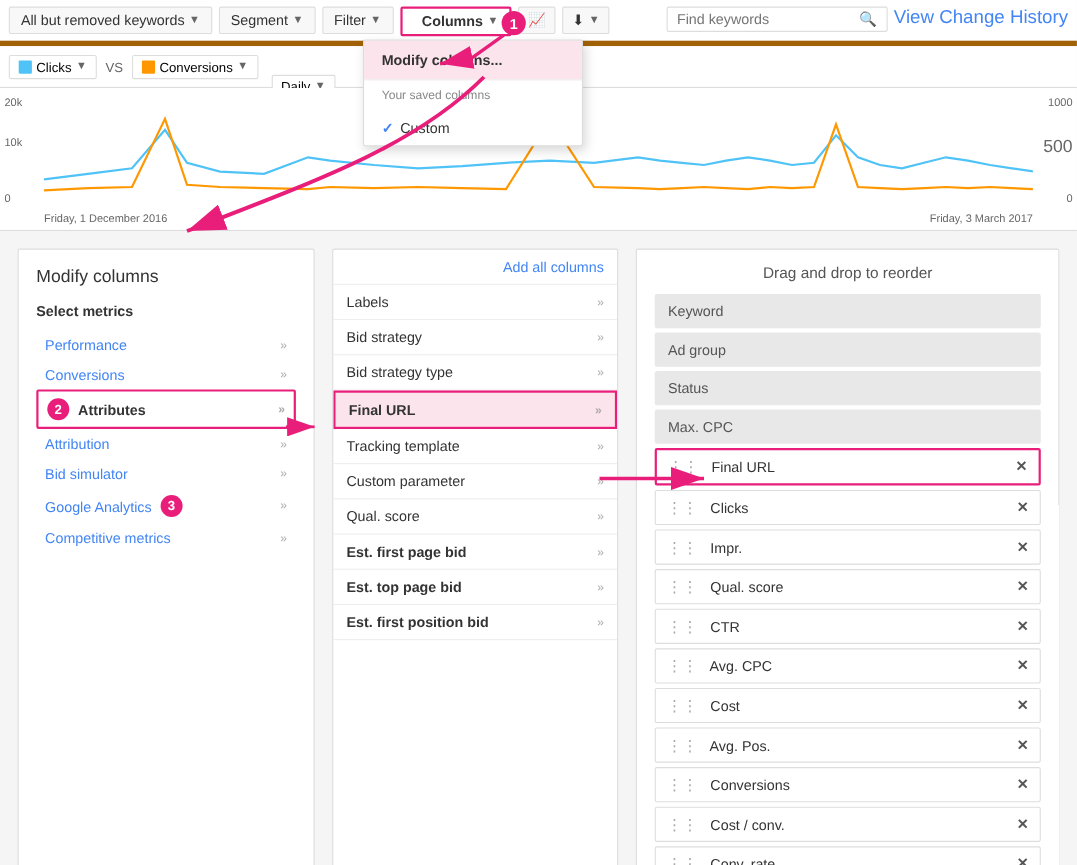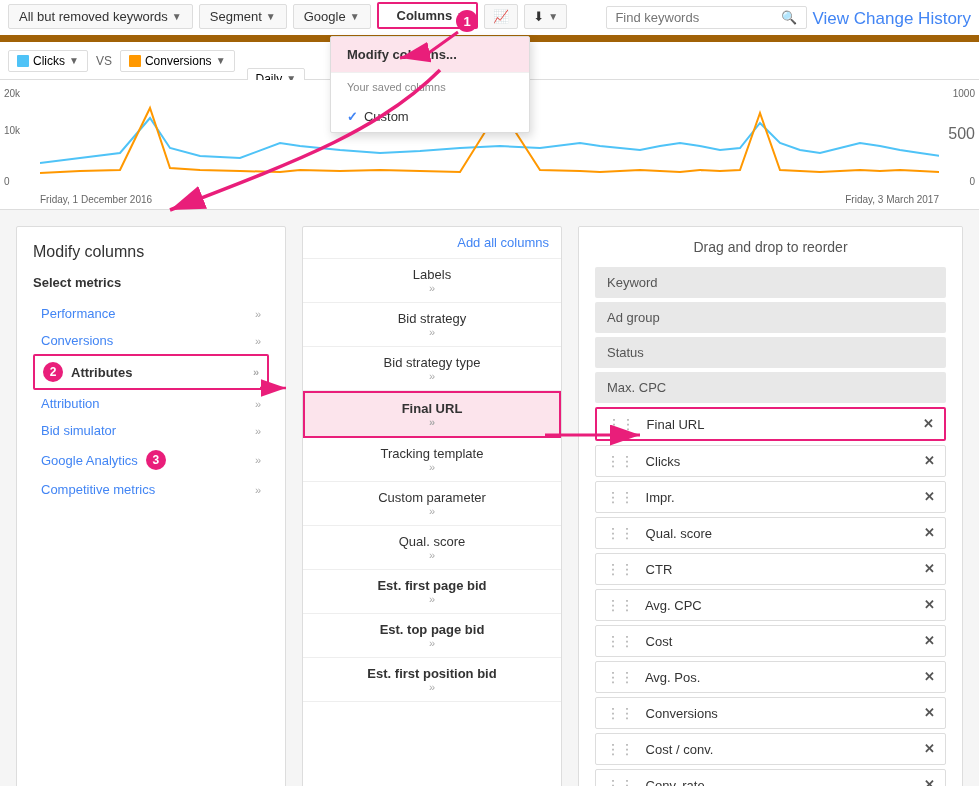--- a/index.html
+++ b/index.html
@@ -1,20 +1,20 @@
 <!DOCTYPE html>
 <html><head>
   <meta charset="utf-8">
   <style>
     * { box-sizing: border-box; margin: 0; padding: 0; }
     body { font-family: Arial, sans-serif; font-size: 13px; background: #f5f5f5; color: #333; width: 979px; min-height: 786px; overflow: hidden; }
 
     
     .toolbar {
-      display: flex; align-items: flex-end; background: #fff; border-bottom: 7px solid #a16207;
+      display: flex; align-items: flex-start; background: #fff; border-bottom: 5px solid #a16207;
       padding: 6px 8px; gap: 6px; height: 42px;
     }
     .toolbar-btn {
       display: flex; align-items: center; gap: 4px; padding: 4px 10px;
       border: 1px solid #ddd; border-radius: 2px; background: #f8f8f8;
       cursor: pointer; font-size: 13px; color: #333;
     }
     .toolbar-btn-columns {
       border: 2px solid #e91e7a; background: #fff; color: #333; font-weight: bold; padding-left: 18px;
     }
@@ -111,21 +111,21 @@
       border-radius: 2px; overflow: hidden;
     }
     .add-all-row {
       display: flex; justify-content: flex-end; padding: 8px 12px;
       border-bottom: 1px solid #eee;
     }
     .add-all-btn { color: #4285f4; cursor: pointer; font-size: 13px; }
     .attr-item {
       display: flex; align-items: center; justify-content: space-between;
       padding: 8px 12px; border-bottom: 1px solid #eee; cursor: pointer;
-      font-size: 13px; color: #333; flex-direction: column;
+      font-size: 13px; color: #333;
     }
     .attr-item.highlighted { border: 2px solid #e91e7a; background: #fce4ec; font-weight: bold; }
     .attr-arrow { color: #aaa; font-size: 11px; }
 
     
     .reorder-panel {
       background: #fff; border: 1px solid #ddd; flex: 1; border-radius: 2px;
       padding: 12px 16px; overflow-y: auto;
     }
     .reorder-title { font-size: 14px; color: #555; margin-bottom: 12px; text-align: center; }
@@ -156,21 +156,21 @@
   <div class="toolbar">
     <button class="toolbar-btn">
       <span>All but removed keywords</span>
       <span class="chevron">▼</span>
     </button>
     <button class="toolbar-btn">
       <span>Segment</span>
       <span class="chevron">▼</span>
     </button>
     <button class="toolbar-btn">
-      <span>Google</span>
+      <span>Filter</span>
       <span class="chevron">▼</span>
     </button>
     <button class="toolbar-btn toolbar-btn-columns">
       <span>Columns</span>
       <span class="chevron">▼</span>
     </button>
     <button class="toolbar-btn" style="padding:4px 8px;">
       <span>📈</span>
     </button>
     <button class="toolbar-btn" style="padding:4px 8px;">

